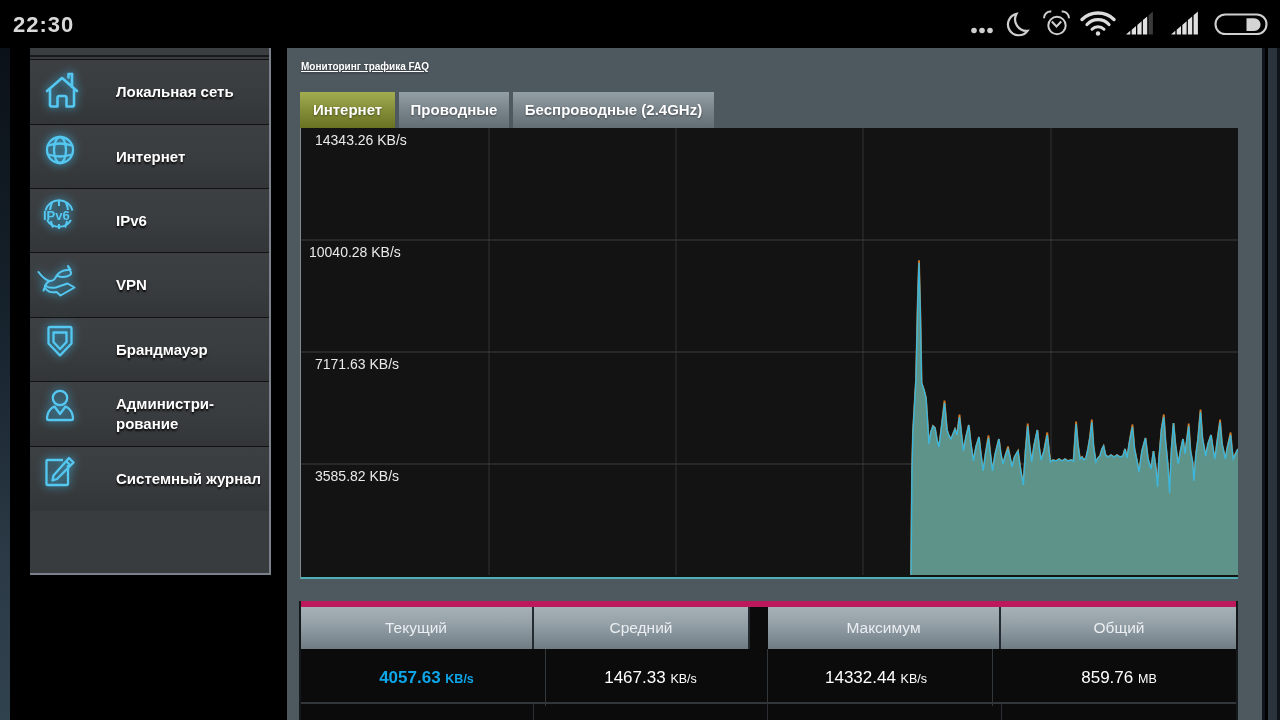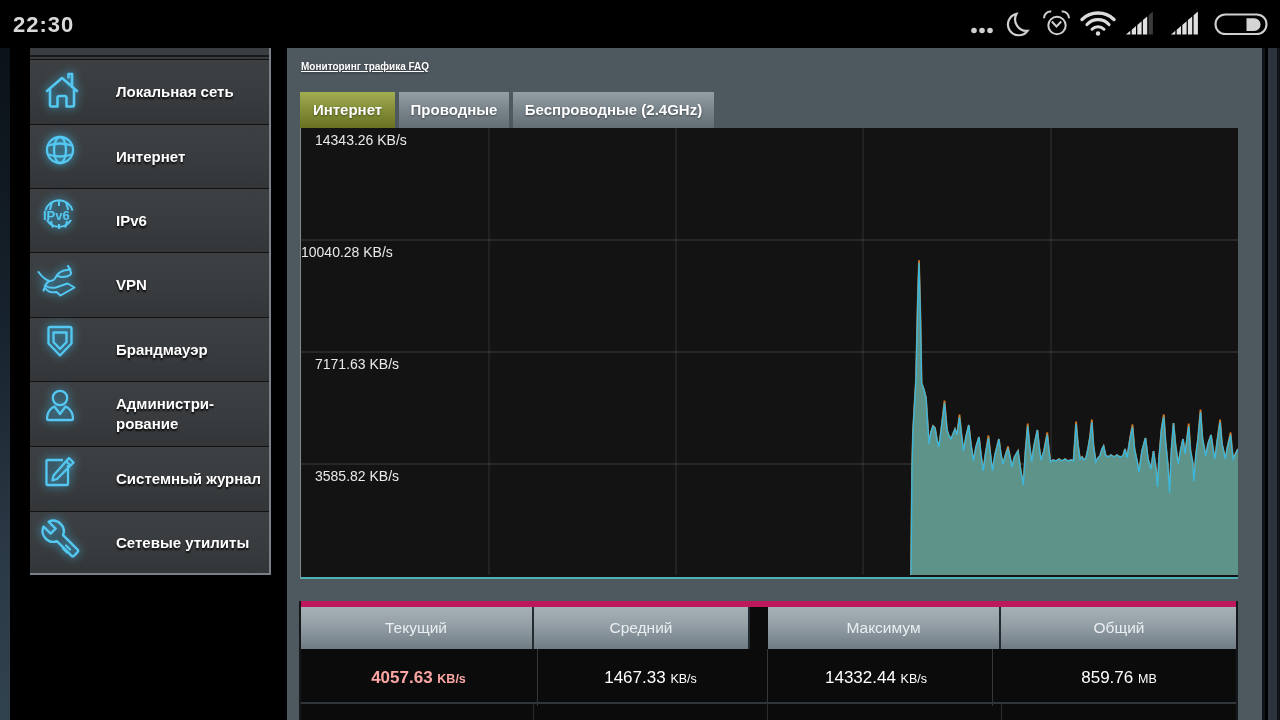--- a/index.html
+++ b/index.html
@@ -161,27 +161,20 @@
     </svg>
     <div class="txt">Администри-<br>рование</div>
   </div>
   <div class="abs mi" style="top:446px; height:65px">
     <svg style="left:14px;top:8px" width="34" height="34" viewBox="0 0 34 34" fill="none" stroke="#55c8f2" stroke-width="2.3" stroke-linejoin="round">
       <path d="M24,10 V29 Q24,30 23,30 H3.5 Q2.5,30 2.5,29 V6 Q2.5,5 3.5,5 H19"></path>
       <path d="M25,3 L29.5,7.5 L13,24 L8.5,25.5 L9.5,20.5 Z"></path>
       <path d="M22,6 L26.5,10.5"></path>
     </svg>
     <div class="txt">Системный журнал</div>
-  </div>
-  <div class="abs mi" style="top:511px; height:62px">
-    <svg style="left:11px;top:7px" width="40" height="40" viewBox="0 0 40 40" fill="none" stroke="#55c8f2" stroke-width="1.5" stroke-linejoin="round" stroke-linecap="round">
-      <path transform="scale(1.62)" d="M22.7,19 L13.6,9.9 C14.5,7.6 14,4.9 12.1,3 C10.1,1 7.1,0.6 4.7,1.7 L9,6 L6,9 L1.6,4.7 C0.4,7.1 0.9,10.1 2.9,12.1 C4.8,14 7.5,14.5 9.8,13.6 L18.9,22.7 C19.3,23.1 19.9,23.1 20.3,22.7 L22.6,20.4 C23.1,20 23.1,19.4 22.7,19 Z"></path>
-      <path stroke-width="2.2" d="M25,26.5 L29,30.5 M22,29.5 L26,33.5"></path>
-    </svg>
-    <div class="txt">Сетевые утилиты</div>
   </div>
 
   <div class="abs" id="content"></div>
   <div class="abs" id="title">Мониторинг трафика FAQ</div>
   <div class="abs tab tabon" style="left:300px; width:95px">Интернет</div>
   <div class="abs tab taboff" style="left:399px; width:110px">Проводные</div>
   <div class="abs tab taboff" style="left:513px; width:201px">Беспроводные (2.4GHz)</div>
 
   <div class="abs" id="chart">
     <svg style="position:absolute;left:0;top:0" width="937" height="447" viewBox="0 0 937 447">
@@ -196,31 +189,31 @@
         <line x1="0" y1="224" x2="937" y2="224"></line>
         <line x1="0" y1="336" x2="937" y2="336"></line>
       </g>
       <g id="arealayer">
           <polyline points="610,448 611,341 612,303 615,251 616.8,171 618,132.2 619.3,183 620.6,255 623,262 625,270 628,316 630,304 632,298 634,300 636,312 638,319 641,295 643.5,272.5 646,302 648,308 650,311 652,306 654,301 656,307 658.5,286.5 660.5,307 662.5,323 665,309 667.8,297 670,317 672.5,333 675,319 678,309 680,327 682.2,343 684.5,326 687.5,307.5 689.5,327 691.5,343 694,327 697.9,311 700,327 702,336 704.5,327 707,318.5 709,329 711,339 713.5,329 717,323 719.5,341 722.3,357 724.5,323 726.7,295.5 728.5,317 730.7,334 733,318 736.4,302 738.2,319 740,332 743,323 746.3,304.5 748,323 749.5,334 752,332 755,333 758,331 761,333 764,331 767,333 770,332 772.5,333 775.1,293.5 777,317 779,331 781,329 783,332 785,330 787,321 789,309 790.8,291.5 792.5,318 794.8,334 797,330 799,328 801,321 802.6,318 804.5,327 807,329 810,327 813,329 816,327 819,329 822,328 824,321 826,330 829,311 831.5,296.5 833.5,321 836,333 838,344 841,323 844.5,310 847,331 850,341 852.5,323 855,341 856.5,359 858,331 860.5,301 862.8,286.5 864.5,313 866.8,336 868.6,365 870.5,321 872.5,295 874.5,317 877.2,336 879.5,323 882,311 884,326 886,311 887.7,295.5 889.5,323 891.6,334 892.9,353 895,326 897,311 899.5,281.5 901.5,311 904.7,328 907,316 910,307 912,321 913.9,331 916.5,311 919.1,291.5 921,316 924.4,331 926.5,319 929.6,304.5 931,321 932.2,331 934.5,326 937,321" fill="none" stroke="#d07a28" stroke-width="1.8"></polyline>
 <polygon points="610,448 611,341 612,303 615,251 616.8,171 618,135 619.3,183 620.6,255 623,262 625,270 628,316 630,304 632,298 634,300 636,312 638,319 641,295 643.5,275 646,302 648,308 650,311 652,306 654,301 656,307 658.5,289 660.5,307 662.5,323 665,309 667.8,297 670,317 672.5,333 675,319 678,309 680,327 682.2,343 684.5,326 687.5,310 689.5,327 691.5,343 694,327 697.9,311 700,327 702,336 704.5,327 707,321 709,329 711,339 713.5,329 717,323 719.5,341 722.3,357 724.5,323 726.7,298 728.5,317 730.7,334 733,318 736.4,302 738.2,319 740,332 743,323 746.3,307 748,323 749.5,334 752,332 755,333 758,331 761,333 764,331 767,333 770,332 772.5,333 775.1,296 777,317 779,331 781,329 783,332 785,330 787,321 789,309 790.8,294 792.5,318 794.8,334 797,330 799,328 801,321 802.6,318 804.5,327 807,329 810,327 813,329 816,327 819,329 822,328 824,321 826,330 829,311 831.5,299 833.5,321 836,333 838,344 841,323 844.5,310 847,331 850,341 852.5,323 855,341 856.5,359 858,331 860.5,301 862.8,289 864.5,313 866.8,336 868.6,365 870.5,321 872.5,295 874.5,317 877.2,336 879.5,323 882,311 884,326 886,311 887.7,298 889.5,323 891.6,334 892.9,353 895,326 897,311 899.5,284 901.5,311 904.7,328 907,316 910,307 912,321 913.9,331 916.5,311 919.1,294 921,316 924.4,331 926.5,319 929.6,307 931,321 932.2,331 934.5,326 937,321 937,448" fill="#5e938a"></polygon>
 <polyline points="610,448 611,341 612,303 615,251 616.8,171 618,135 619.3,183 620.6,255 623,262 625,270 628,316 630,304 632,298 634,300 636,312 638,319 641,295 643.5,275 646,302 648,308 650,311 652,306 654,301 656,307 658.5,289 660.5,307 662.5,323 665,309 667.8,297 670,317 672.5,333 675,319 678,309 680,327 682.2,343 684.5,326 687.5,310 689.5,327 691.5,343 694,327 697.9,311 700,327 702,336 704.5,327 707,321 709,329 711,339 713.5,329 717,323 719.5,341 722.3,357 724.5,323 726.7,298 728.5,317 730.7,334 733,318 736.4,302 738.2,319 740,332 743,323 746.3,307 748,323 749.5,334 752,332 755,333 758,331 761,333 764,331 767,333 770,332 772.5,333 775.1,296 777,317 779,331 781,329 783,332 785,330 787,321 789,309 790.8,294 792.5,318 794.8,334 797,330 799,328 801,321 802.6,318 804.5,327 807,329 810,327 813,329 816,327 819,329 822,328 824,321 826,330 829,311 831.5,299 833.5,321 836,333 838,344 841,323 844.5,310 847,331 850,341 852.5,323 855,341 856.5,359 858,331 860.5,301 862.8,289 864.5,313 866.8,336 868.6,365 870.5,321 872.5,295 874.5,317 877.2,336 879.5,323 882,311 884,326 886,311 887.7,298 889.5,323 891.6,334 892.9,353 895,326 897,311 899.5,284 901.5,311 904.7,328 907,316 910,307 912,321 913.9,331 916.5,311 919.1,294 921,316 924.4,331 926.5,319 929.6,307 931,321 932.2,331 934.5,326 937,321" fill="none" stroke="#3cb6da" stroke-width="1.4"></polyline>
         </g>
     </svg>
     <div class="glabel" style="left:14px; top:4px">14343.26 KB/s</div>
-    <div class="glabel" style="left:0; top:116px">10040.28 KB/s</div>
+    <div class="glabel" style="left:8px; top:116px">10040.28 KB/s</div>
     <div class="glabel" style="left:14px; top:228px">7171.63 KB/s</div>
     <div class="glabel" style="left:14px; top:340px">3585.82 KB/s</div>
   </div>
 
   <div class="abs" id="tbl">
     <div class="th" style="left:0; width:234px">Текущий</div>
     <div class="th" style="left:234px; width:216px">Средний</div>
     <div class="th" style="left:468px; width:233px">Максимум</div>
     <div class="th" style="left:701px; width:236px; border-right:none">Общий</div>
-    <div class="td" style="left:0; width:238px; color:#fca5a5; font-weight:bold">4057.63 <span class="unit" style="font-weight:bold">KB/s</span></div>
+    <div class="td" style="left:8px; width:238px; color:#0ea5e9; font-weight:bold">4057.63 <span class="unit" style="font-weight:bold">KB/s</span></div>
     <div class="td" style="left:234px; width:234px">1467.33 <span class="unit">KB/s</span></div>
     <div class="td" style="left:460px; width:233px">14332.44 <span class="unit">KB/s</span></div>
     <div class="td" style="left:701px; width:236px; border-right:none">859.76 <span class="unit">MB</span></div>
   </div>
   <div class="abs" id="rowsep"></div>
   <div class="abs" style="left:299px;top:601px;width:2px;height:119px;background:#15181b"></div>
   <div class="abs" style="left:533px;top:704px;width:1px;height:16px;background:#2a2e32"></div>
   <div class="abs" style="left:767px;top:704px;width:1px;height:16px;background:#2a2e32"></div>
   <div class="abs" style="left:1001px;top:704px;width:1px;height:16px;background:#2a2e32"></div>
   <div class="abs" style="left:1236px;top:601px;width:2px;height:119px;background:#15181b"></div>

